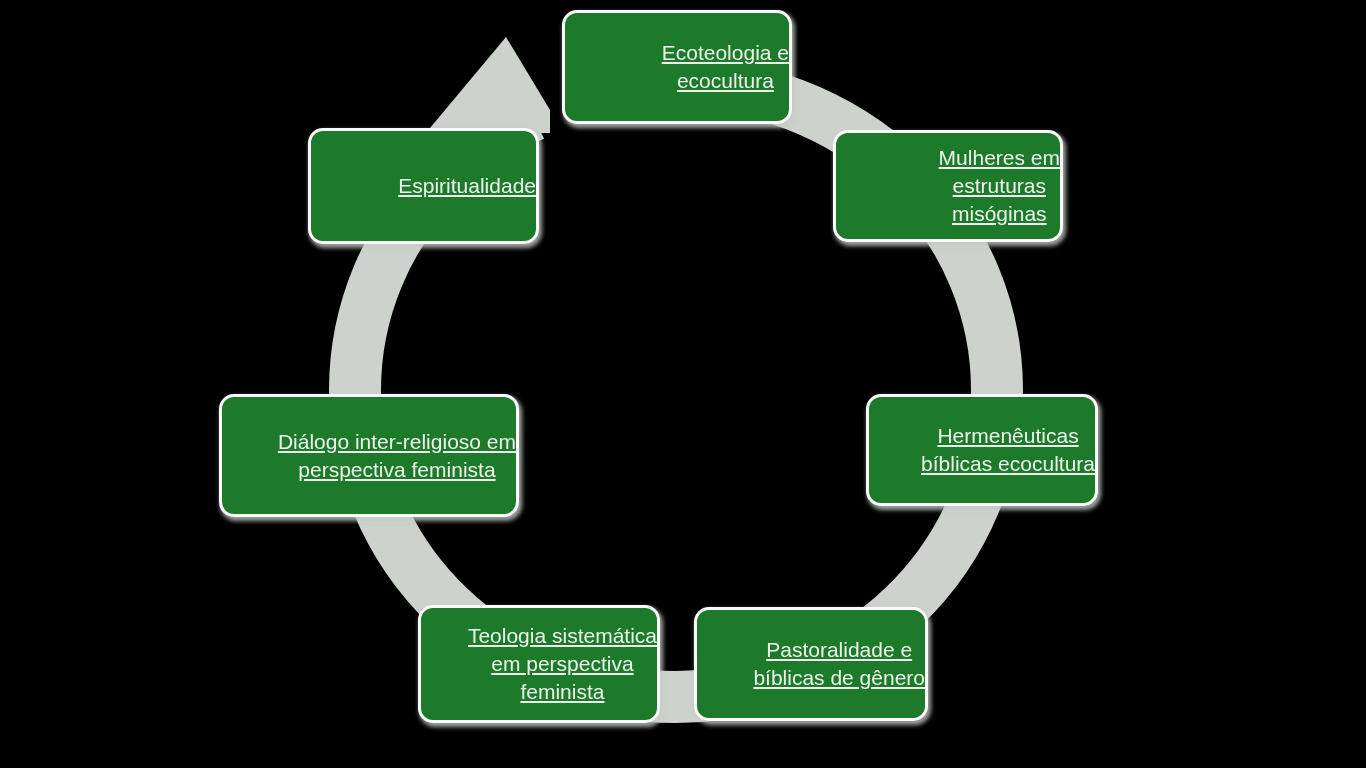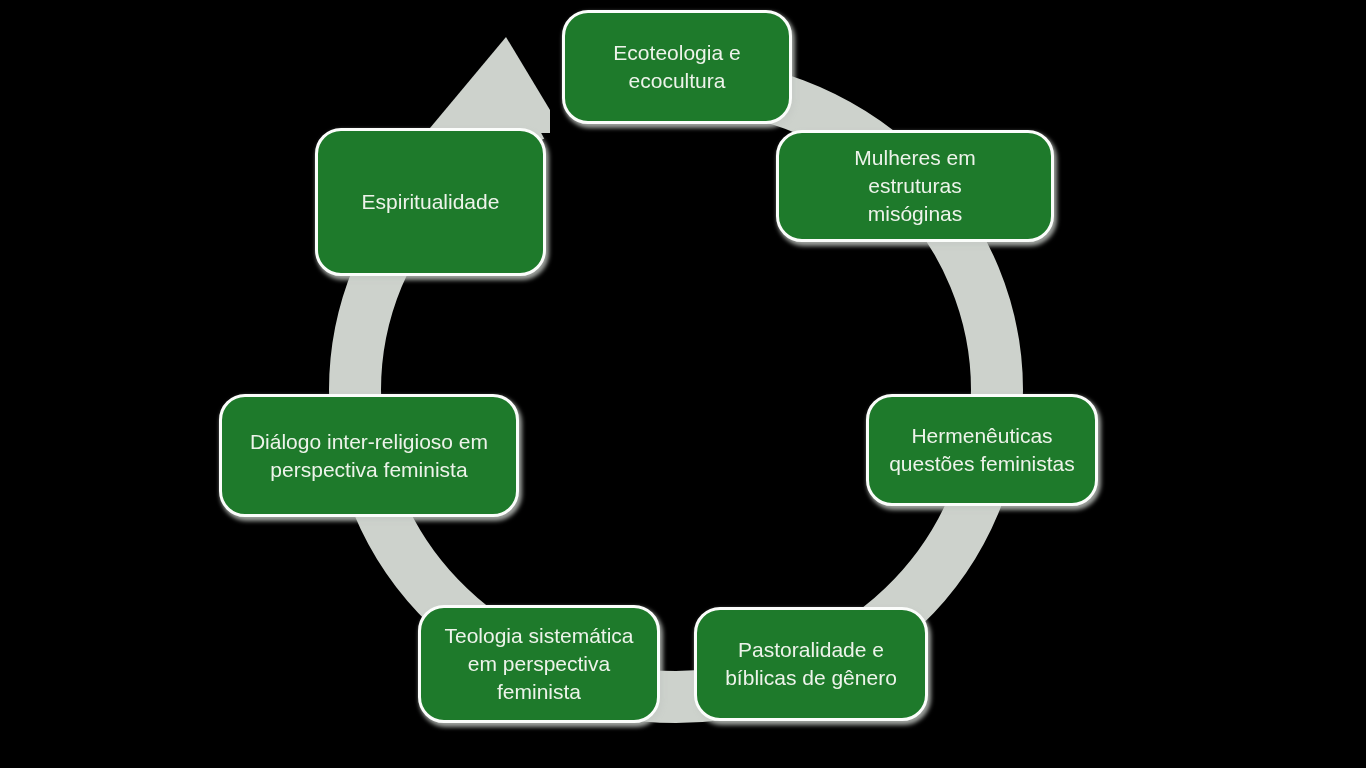--- a/index.html
+++ b/index.html
@@ -15,36 +15,37 @@
     background:var(--background,#000);
     font-family:"Liberation Sans", sans-serif;
     position:relative;
   }
   .stage{position:absolute;inset:0;width:1366px;height:768px}
   svg.ring-layer{position:absolute;left:0;top:0;width:1366px;height:768px;display:block}
   .node{
     position:absolute;
     background:var(--node-fill,#1e7a2b);
     border:3px solid var(--node-border,#fbfdfb);
-    border-radius:26px;
+    border-radius:15px;
     color:var(--node-text,#edf3ea);
-    display:flex;align-items:center;justify-content:center;
+    display:flex;align-items:center;justify-content:flex-end;
     text-align:center;
     font-size:21px;line-height:1.32;
     white-space:pre-line;
     box-shadow:2px 3px 4px 1px rgba(198,203,198,.8);
+    text-decoration:underline;
   }
   
   .n1{left:562px;top:10px;width:230px;height:114px}
-  .n2{left:776px;top:130px;width:278px;height:112px}
+  .n2{left:833px;top:130px;width:230px;height:112px}
   .n3{left:866px;top:394px;width:232px;height:112px}
   .n4{left:694px;top:607px;width:234px;height:114px}
   .n5{left:418px;top:605px;width:242px;height:118px}
   .n6{left:219px;top:394px;width:300px;height:123px}
-  .n7{left:315px;top:128px;width:231px;height:148px}
+  .n7{left:308px;top:128px;width:231px;height:116px}
 </style>
 </head>
 <body>
 
 <div class="stage">
 
   <svg class="ring-layer" viewBox="0 0 1366 768" aria-hidden="true">
 
     <ellipse cx="676" cy="390" rx="321" ry="307" fill="none" stroke-width="52" style="stroke:var(--ring,#cdd2cc)"></ellipse>
 
@@ -57,21 +58,21 @@
     <span>Ecoteologia e
 ecocultura</span>
   </div>
   <div class="node n2">
     <span>Mulheres em
 estruturas
 misóginas</span>
   </div>
   <div class="node n3">
     <span>Hermenêuticas
-questões feministas</span>
+bíblicas ecocultura</span>
   </div>
   <div class="node n4">
     <span>Pastoralidade e
 bíblicas de gênero</span>
   </div>
   <div class="node n5">
     <span>Teologia sistemática
 em perspectiva
 feminista</span>
   </div>

